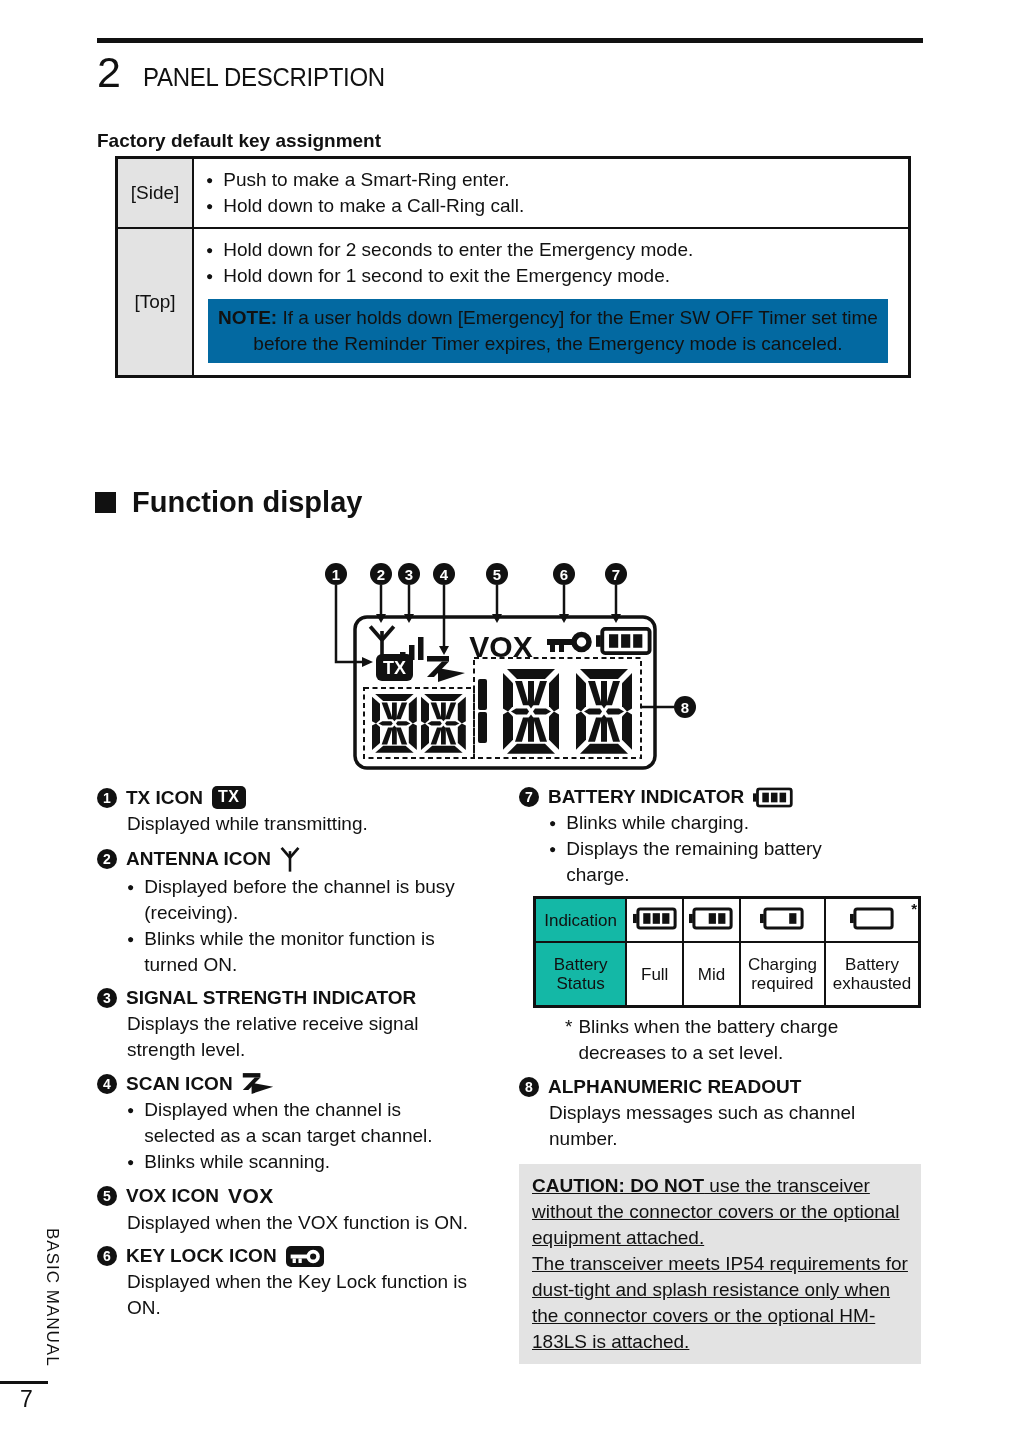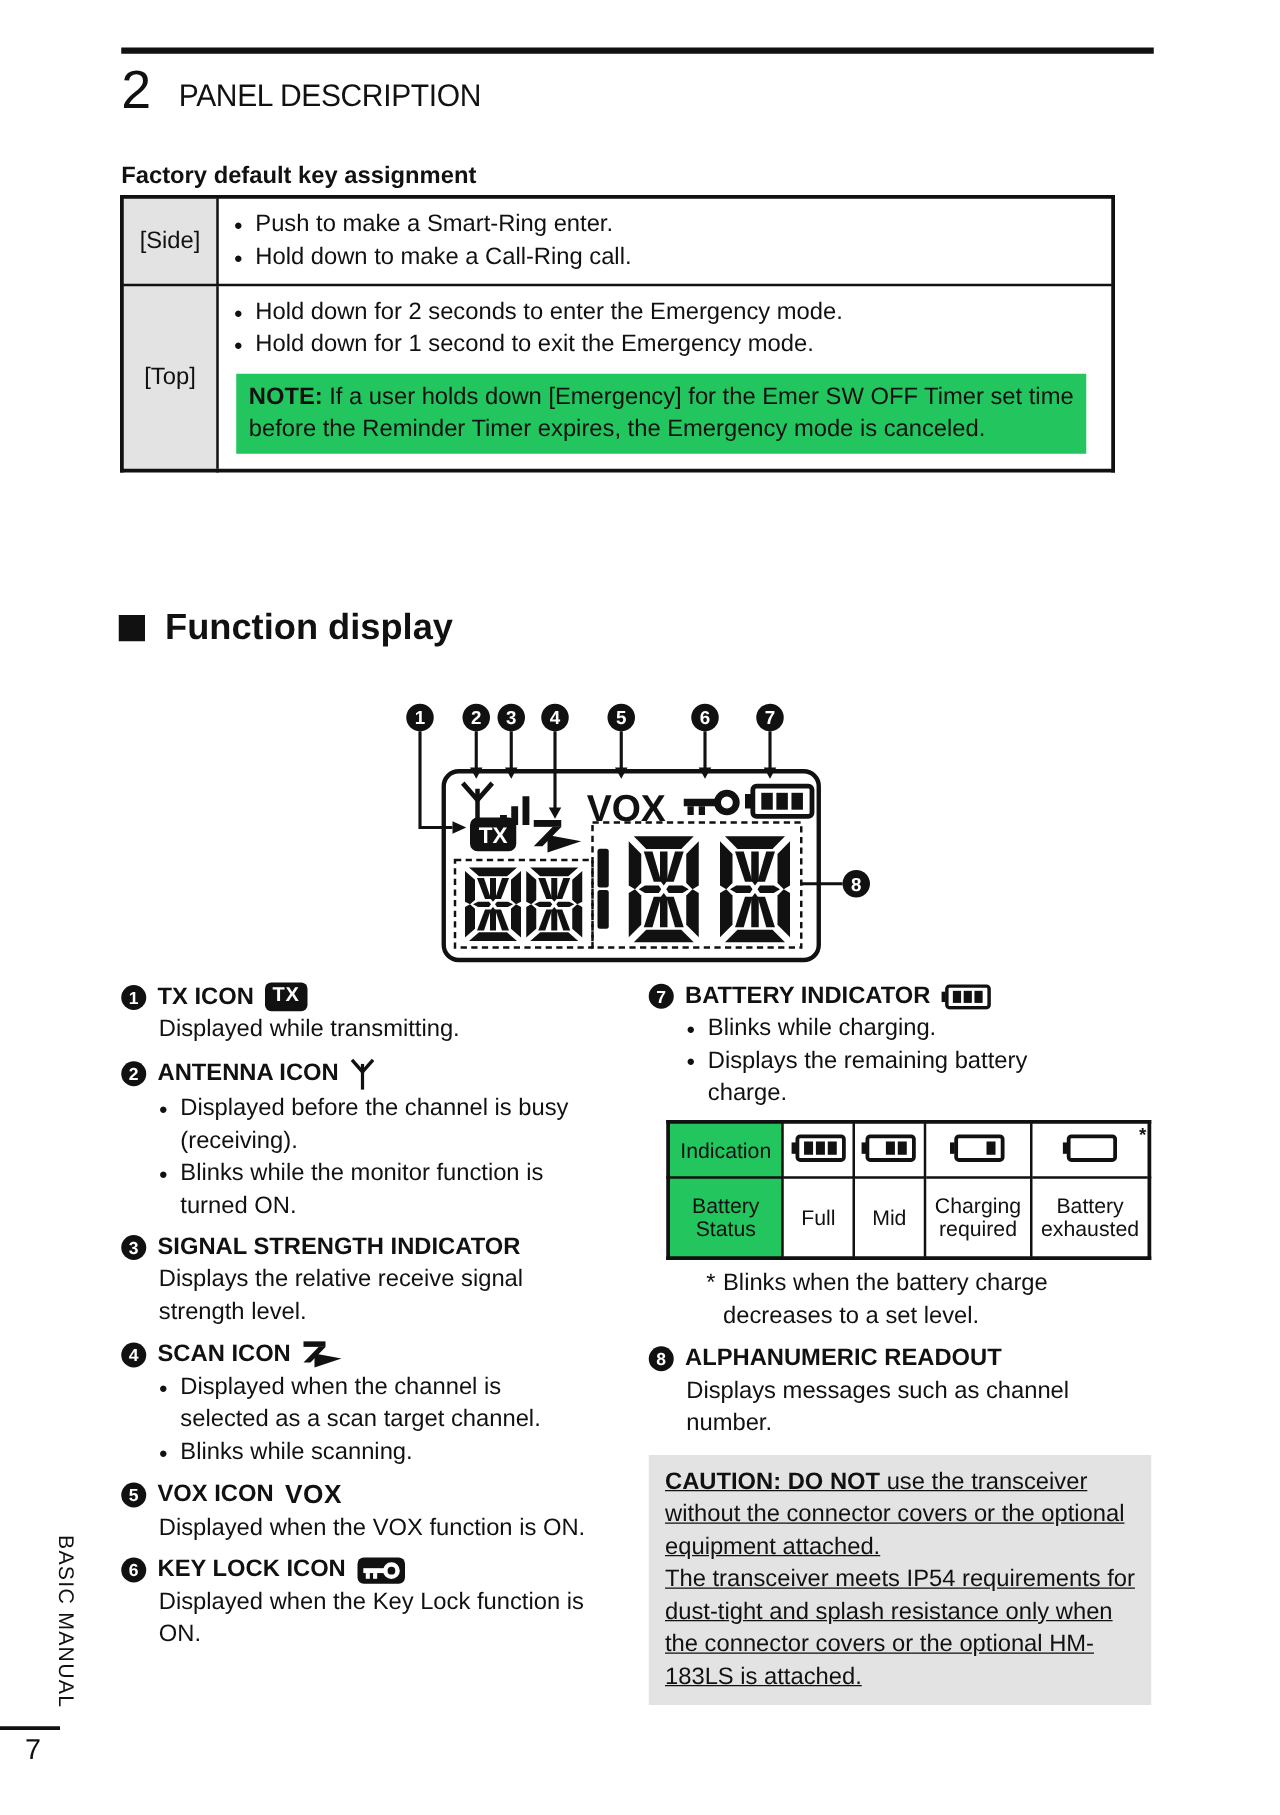--- a/index.html
+++ b/index.html
@@ -6,27 +6,27 @@
   body{
     width:1024px;height:1452px;position:relative;background:#ffffff;
     font-family:"Liberation Sans","DejaVu Sans",sans-serif;color:#111;
     -webkit-font-smoothing:antialiased;overflow:hidden;
   }
   .top-rule{position:absolute;left:97px;top:38px;width:826px;height:5px;background:#111;}
   .chapter{position:absolute;left:97px;top:50px;display:flex;align-items:flex-end;gap:22px;}
   .chapter-num{font-size:43px;line-height:44px;font-weight:400;}
   .chapter-title{font-size:25px;line-height:34px;font-weight:400;letter-spacing:-0.3px;transform:scaleX(.96);transform-origin:left bottom;}
   .fact-head{position:absolute;left:97px;top:130px;font-size:19px;font-weight:bold;}
-  .key-table{position:absolute;left:96px;top:156px;width:796px;border:3px solid #111;border-collapse:collapse;}
+  .key-table{position:absolute;left:115px;top:156px;width:796px;border:3px solid #111;border-collapse:collapse;}
   .key-table td{border:2px solid #111;vertical-align:middle;}
   .key-cell{width:70px;background:#e3e3e3;text-align:center;font-size:19px;padding:4px 2px;}
   .content-cell{padding:8px 12px;font-size:19px;line-height:26px;}
   .bullet-row{display:flex;align-items:flex-start;}
   .dot{flex:0 0 auto;font-size:12px;line-height:26px;margin-right:10px;}
-  .note-box{background:#22c55e;margin:10px 2px 4px 2px;padding:6px 10px;font-size:19px;line-height:26px;max-width:660px;}
+  .note-box{background:#0369a1;margin:10px 2px 4px 2px;padding:6px 10px;font-size:19px;line-height:26px;max-width:660px;text-align:center;}
   .bold{font-weight:bold;}
   .fn-head{position:absolute;left:95px;top:486px;display:flex;align-items:center;gap:16px;}
   .fn-square{width:21px;height:21px;background:#111;}
   .fn-title{font-size:29px;font-weight:bold;}
   .diagram{position:absolute;left:318px;top:558px;width:400px;height:225px;}
   .cols{position:absolute;left:97px;top:786px;width:824px;display:flex;gap:22px;}
   .col-left{width:400px;}
   .col-right{width:402px;}
   .item{margin-bottom:9px;}
   .item-head{display:flex;align-items:center;gap:9px;font-size:19px;font-weight:bold;margin-bottom:2px;}
@@ -39,21 +39,21 @@
   .item-bullets .btxt{max-width:330px;}
   .col-right .item-bullets .btxt{max-width:300px;}
   .tx-badge{display:inline-block;background:#111;color:#fff;font-weight:bold;font-size:16px;
     line-height:16px;padding:3px 6px 4px 6px;border-radius:5px;letter-spacing:.5px;}
   .key-badge{display:inline-flex;align-items:center;justify-content:center;background:#111;color:#fff;
     border-radius:5px;padding:2px 4px;}
   .vox-glyph{font-weight:bold;font-size:21px;letter-spacing:.5px;}
   .icon-ink{color:#111;}
   .batt-table{border:3px solid #111;border-collapse:collapse;margin:8px 0 6px 14px;}
   .batt-table td{border:2px solid #111;text-align:center;vertical-align:middle;font-size:17px;line-height:19px;}
-  .batt-table .hdr{background:#22c55e;padding:4px 6px;}
+  .batt-table .hdr{background:#14b8a6;padding:4px 6px;}
   .batt-table .ind-row td{height:34px;}
   .batt-table .st-row td{height:58px;padding:2px 6px;}
   .batt-cell{position:relative;padding:2px 5px;}
   .ast{position:absolute;top:0;right:1px;font-size:15px;font-weight:bold;}
   .footnote{display:flex;margin:4px 0 10px 46px;font-size:19px;line-height:26px;}
   .footnote .fm{margin-right:6px;}
   .footnote .ft{max-width:272px;}
   .caution-box{background:#e3e3e3;padding:9px 13px;font-size:19px;line-height:26px;margin-top:12px;text-decoration:underline;}
   .sidebar-label{position:absolute;left:42px;top:1228px;writing-mode:vertical-rl;
     font-size:17px;letter-spacing:1px;}

